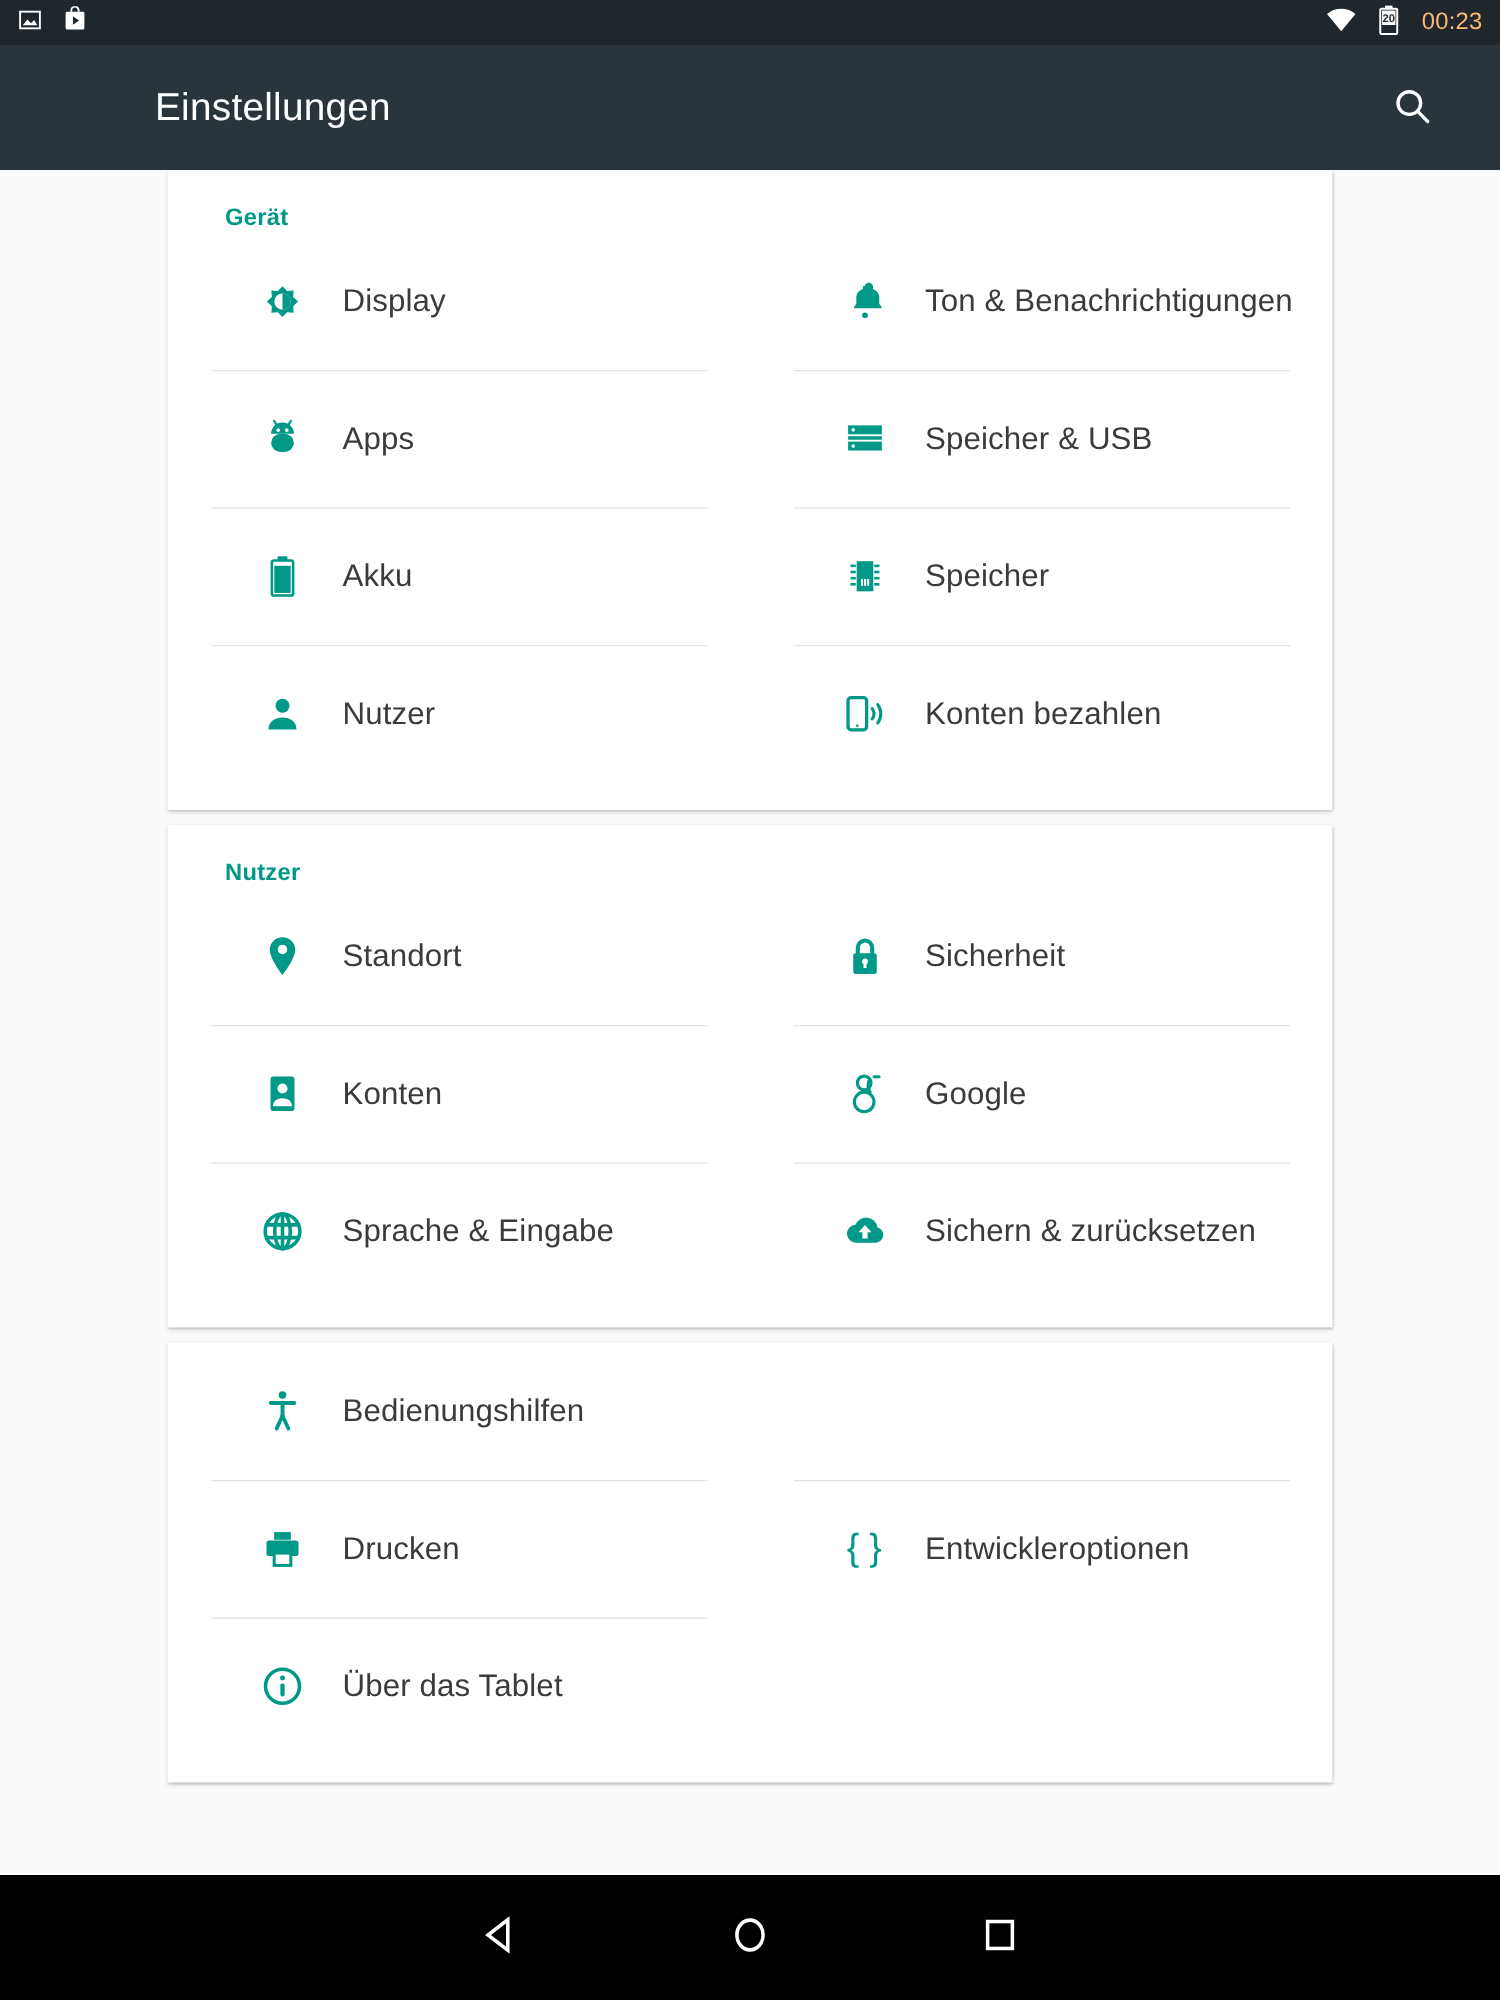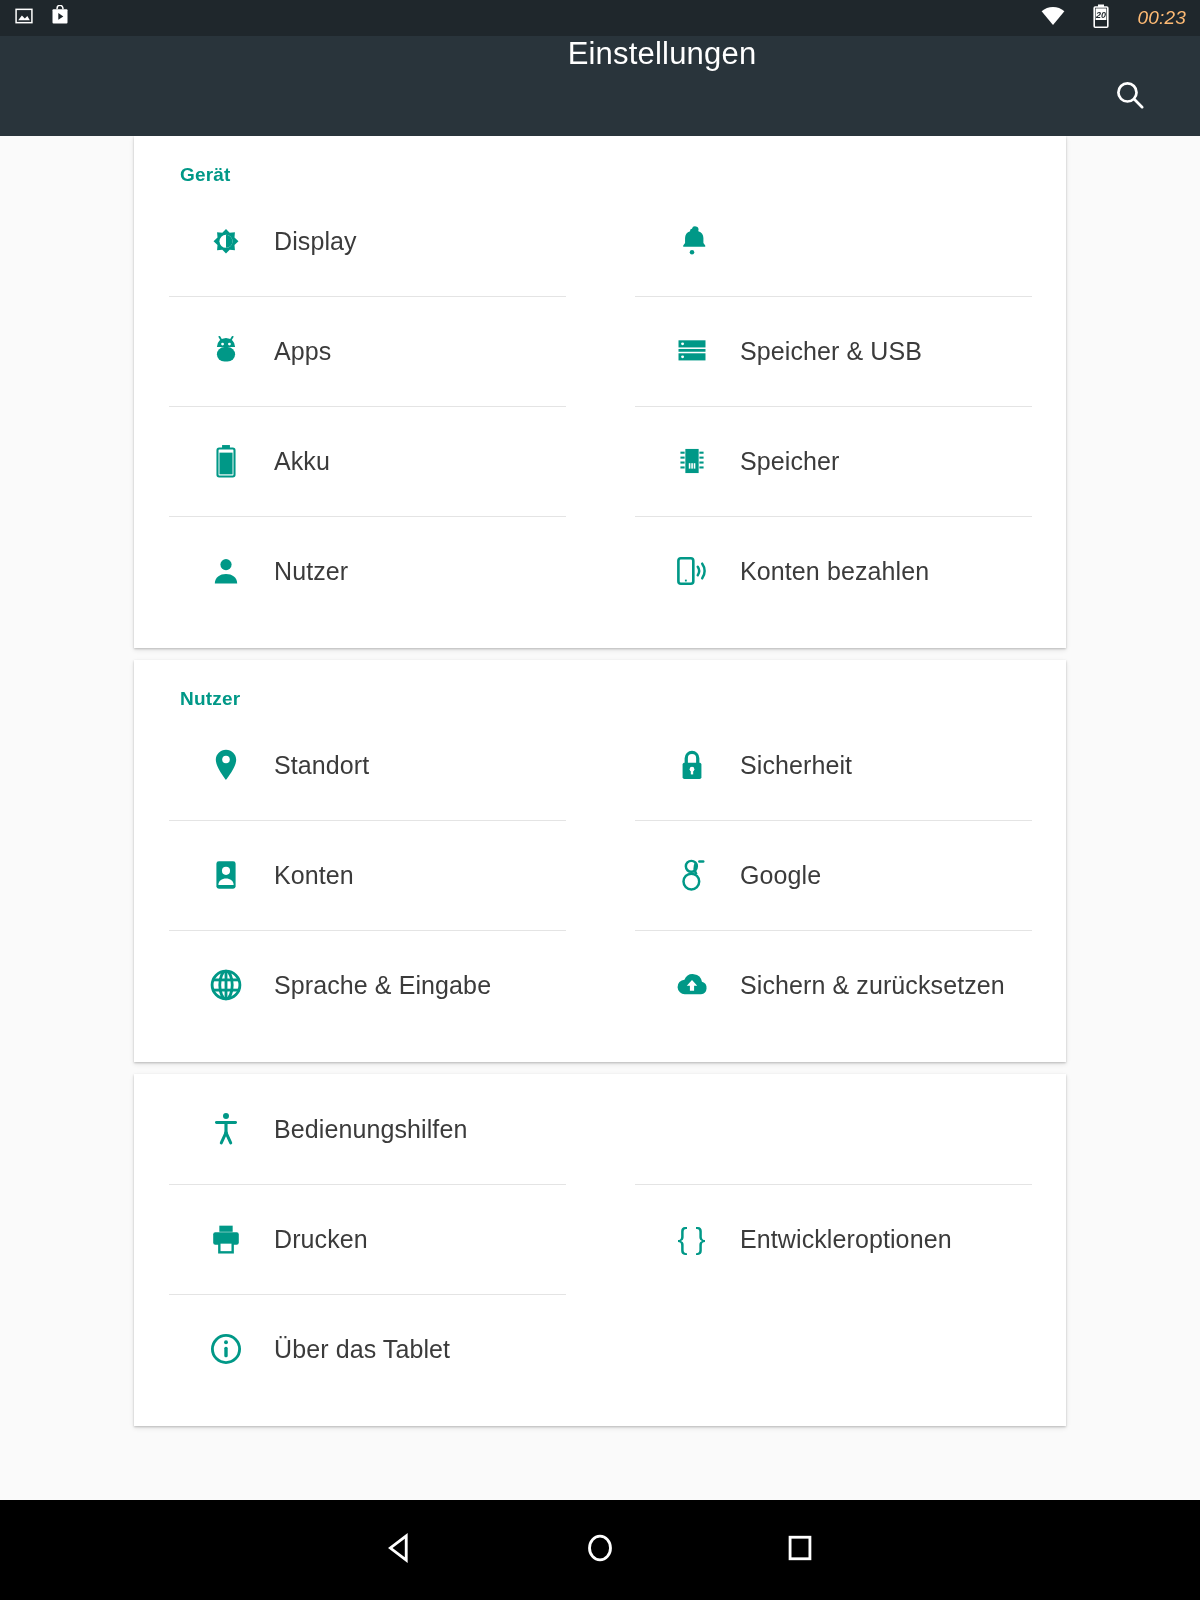--- a/index.html
+++ b/index.html
@@ -12,31 +12,31 @@
   }
   .screen { position:relative; width:1200px; height:1600px; background:#fafafa; }
 
   
   .statusbar {
     position:absolute; top:0; left:0; width:1200px; height:36px;
     background:#1f272c; display:flex; align-items:center;
     padding:0 14px;
   }
   .sb-left { display:flex; align-items:center; gap:16px; }
-  .sb-right { margin-left:auto; display:flex; align-items:center; gap:28px;font-style:italic; }
+  .sb-right { margin-left:auto; display:flex; align-items:center; gap:18px; }
   .sb-time {
     color:#fdba74; font-size:19px; letter-spacing:.2px;
     font-family:"Liberation Sans", sans-serif;
   }
   .sb-icon { display:block; }
 
   
   .appbar {
     position:absolute; top:36px; left:0; width:1200px; height:100px;
-    background:#29343b; display:flex; align-items:center;flex-direction:column;
+    background:#29343b; display:flex; align-items:center;
   }
   .appbar-title {
     color:#ffffff; font-size:31px; font-weight:400;
     margin-left:124px; letter-spacing:.2px;
   }
   .appbar-actions { margin-left:auto; margin-right:46px; display:flex; align-items:center; }
   .icon-btn {
     width:48px; height:48px; display:flex; align-items:center; justify-content:center;
     cursor:pointer; background:transparent; border:none;
   }
@@ -168,20 +168,21 @@
             </span>
             <span class="cell-label">Display</span>
           </div>
           <div class="cell">
             <span class="cell-icon">
               <svg width="32" height="32" viewBox="0 0 24 24">
                 <path fill="#009887" d="M12 2.2a1.6 1.6 0 0 0-1.6 1.6v.7A6.2 6.2 0 0 0 6 10.4v4.3l-1.6 2.2v1h19.2v-1L22 14.7v-4.3a6.2 6.2 0 0 0-4.4-5.9v-.7A1.6 1.6 0 0 0 12 2.2z" transform="scale(0.86) translate(1.9,1.0)"></path>
                 <circle cx="12" cy="20.4" r="1.7" fill="#009887"></circle>
               </svg>
             </span>
+            <span class="cell-label">Ton &amp; Benachrichtigungen</span>
           </div>
         </div>
 
         <div class="row">
           <div class="cell divider">
             <span class="cell-icon">
               <svg width="30" height="32" viewBox="0 0 24 26">
                 <line x1="6.6" y1="1.5" x2="8.8" y2="5" stroke="#009887" stroke-width="1.5" stroke-linecap="round"></line>
                 <line x1="17.4" y1="1.5" x2="15.2" y2="5" stroke="#009887" stroke-width="1.5" stroke-linecap="round"></line>
                 <path d="M4.6 9.8a7.4 7.4 0 0 1 14.8 0z" fill="#009887"></path>

